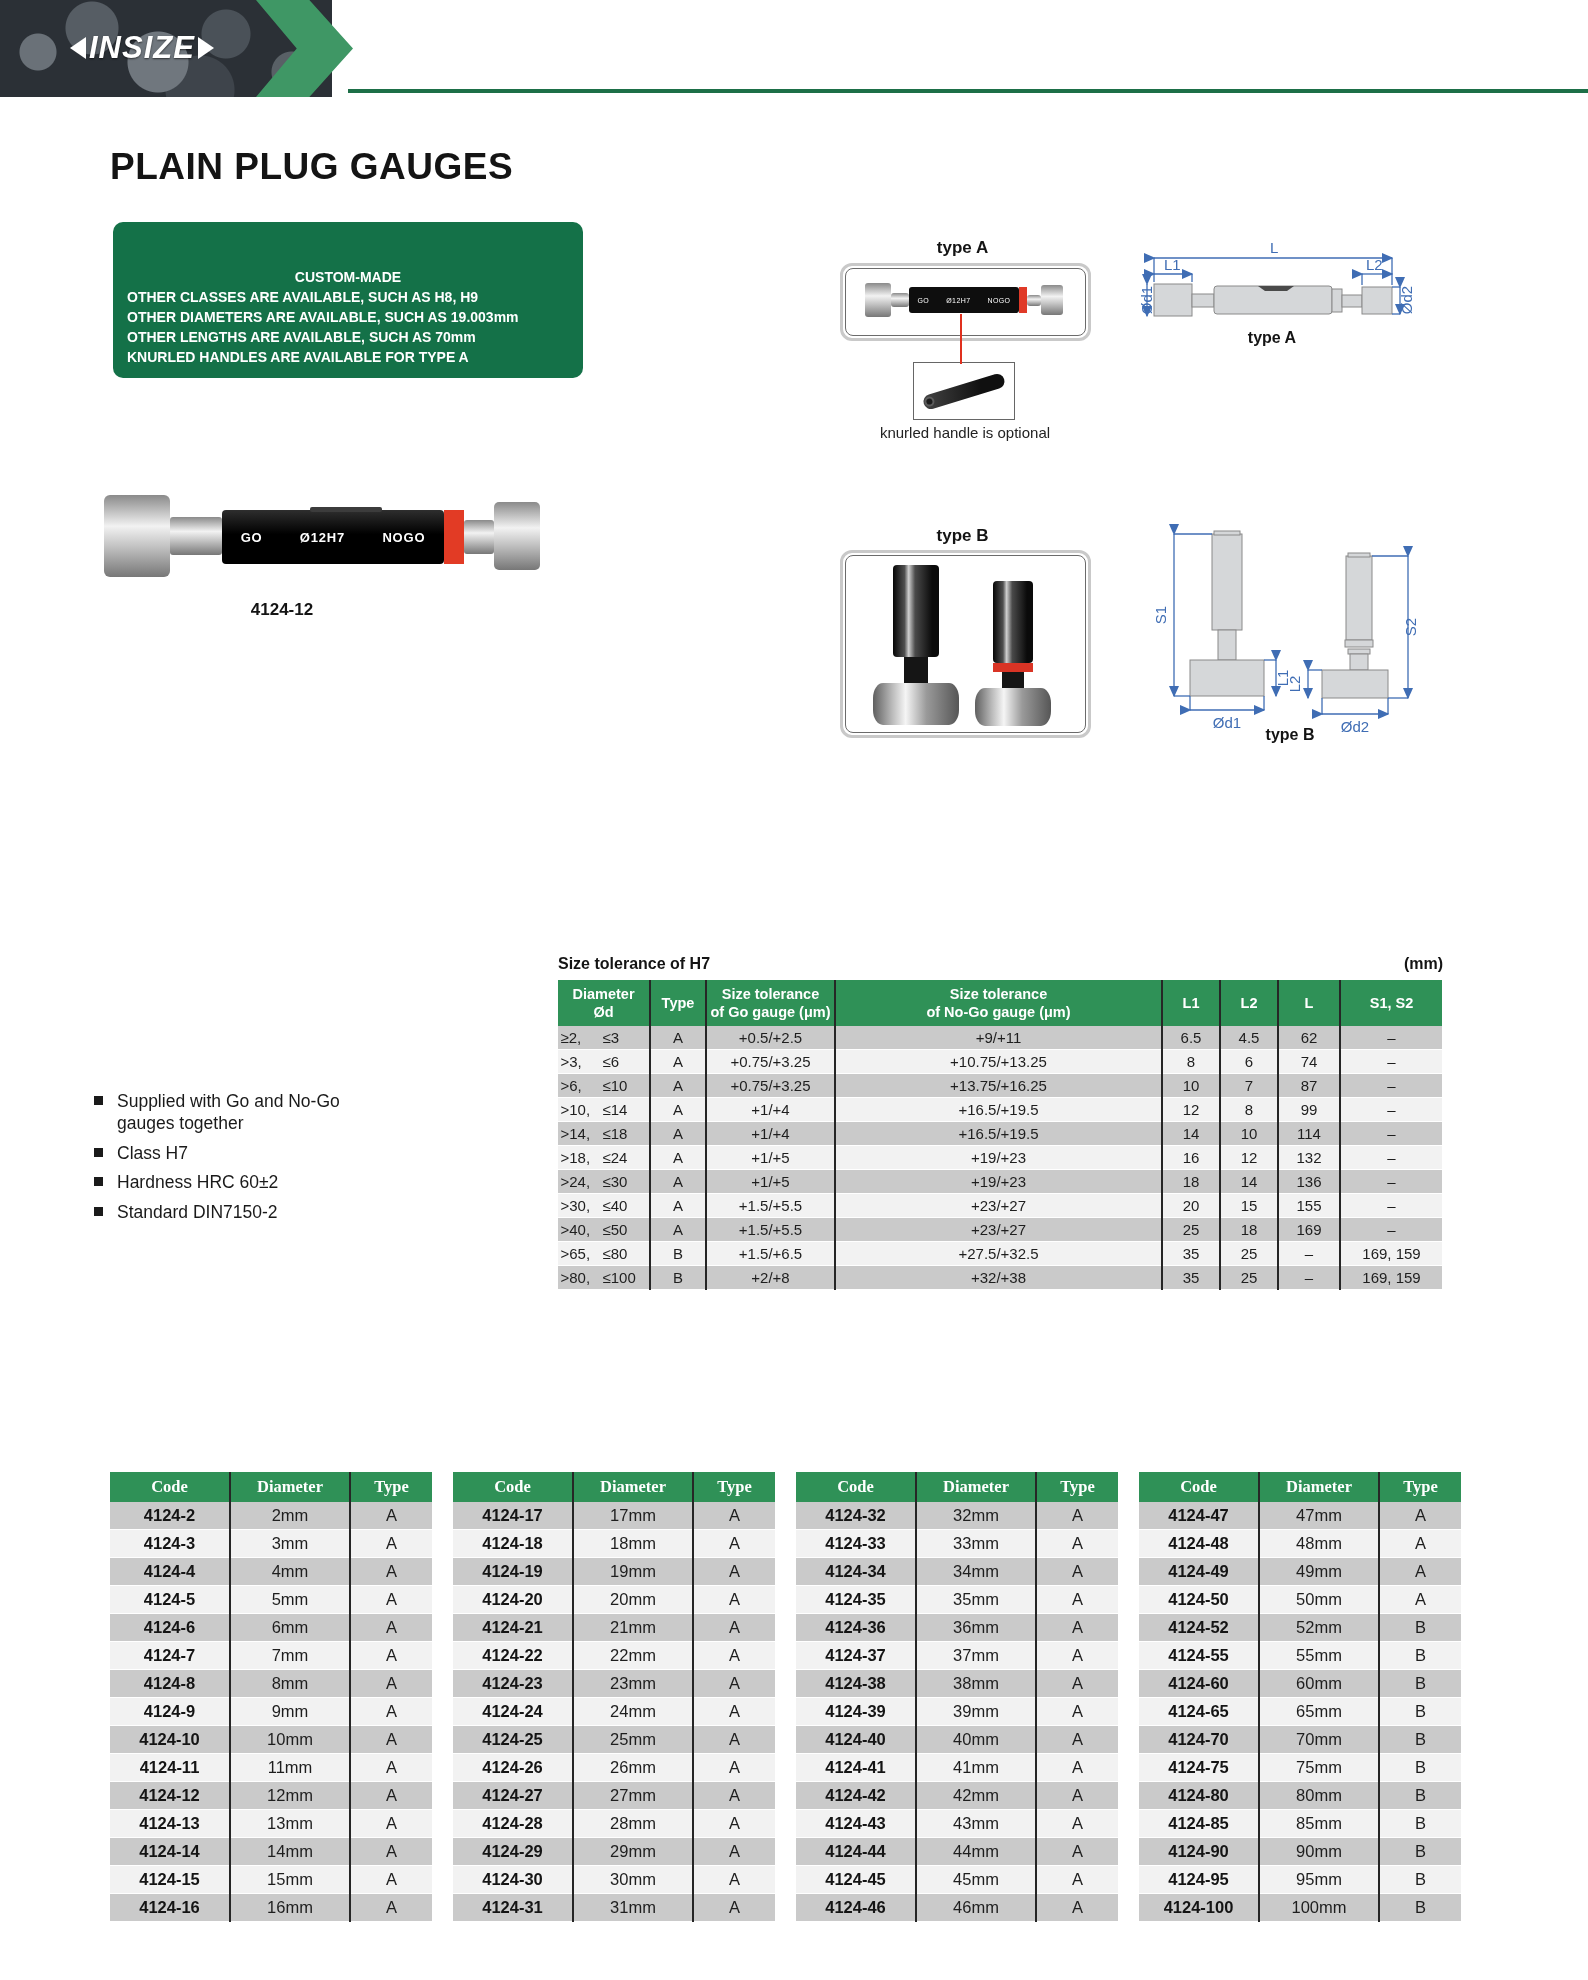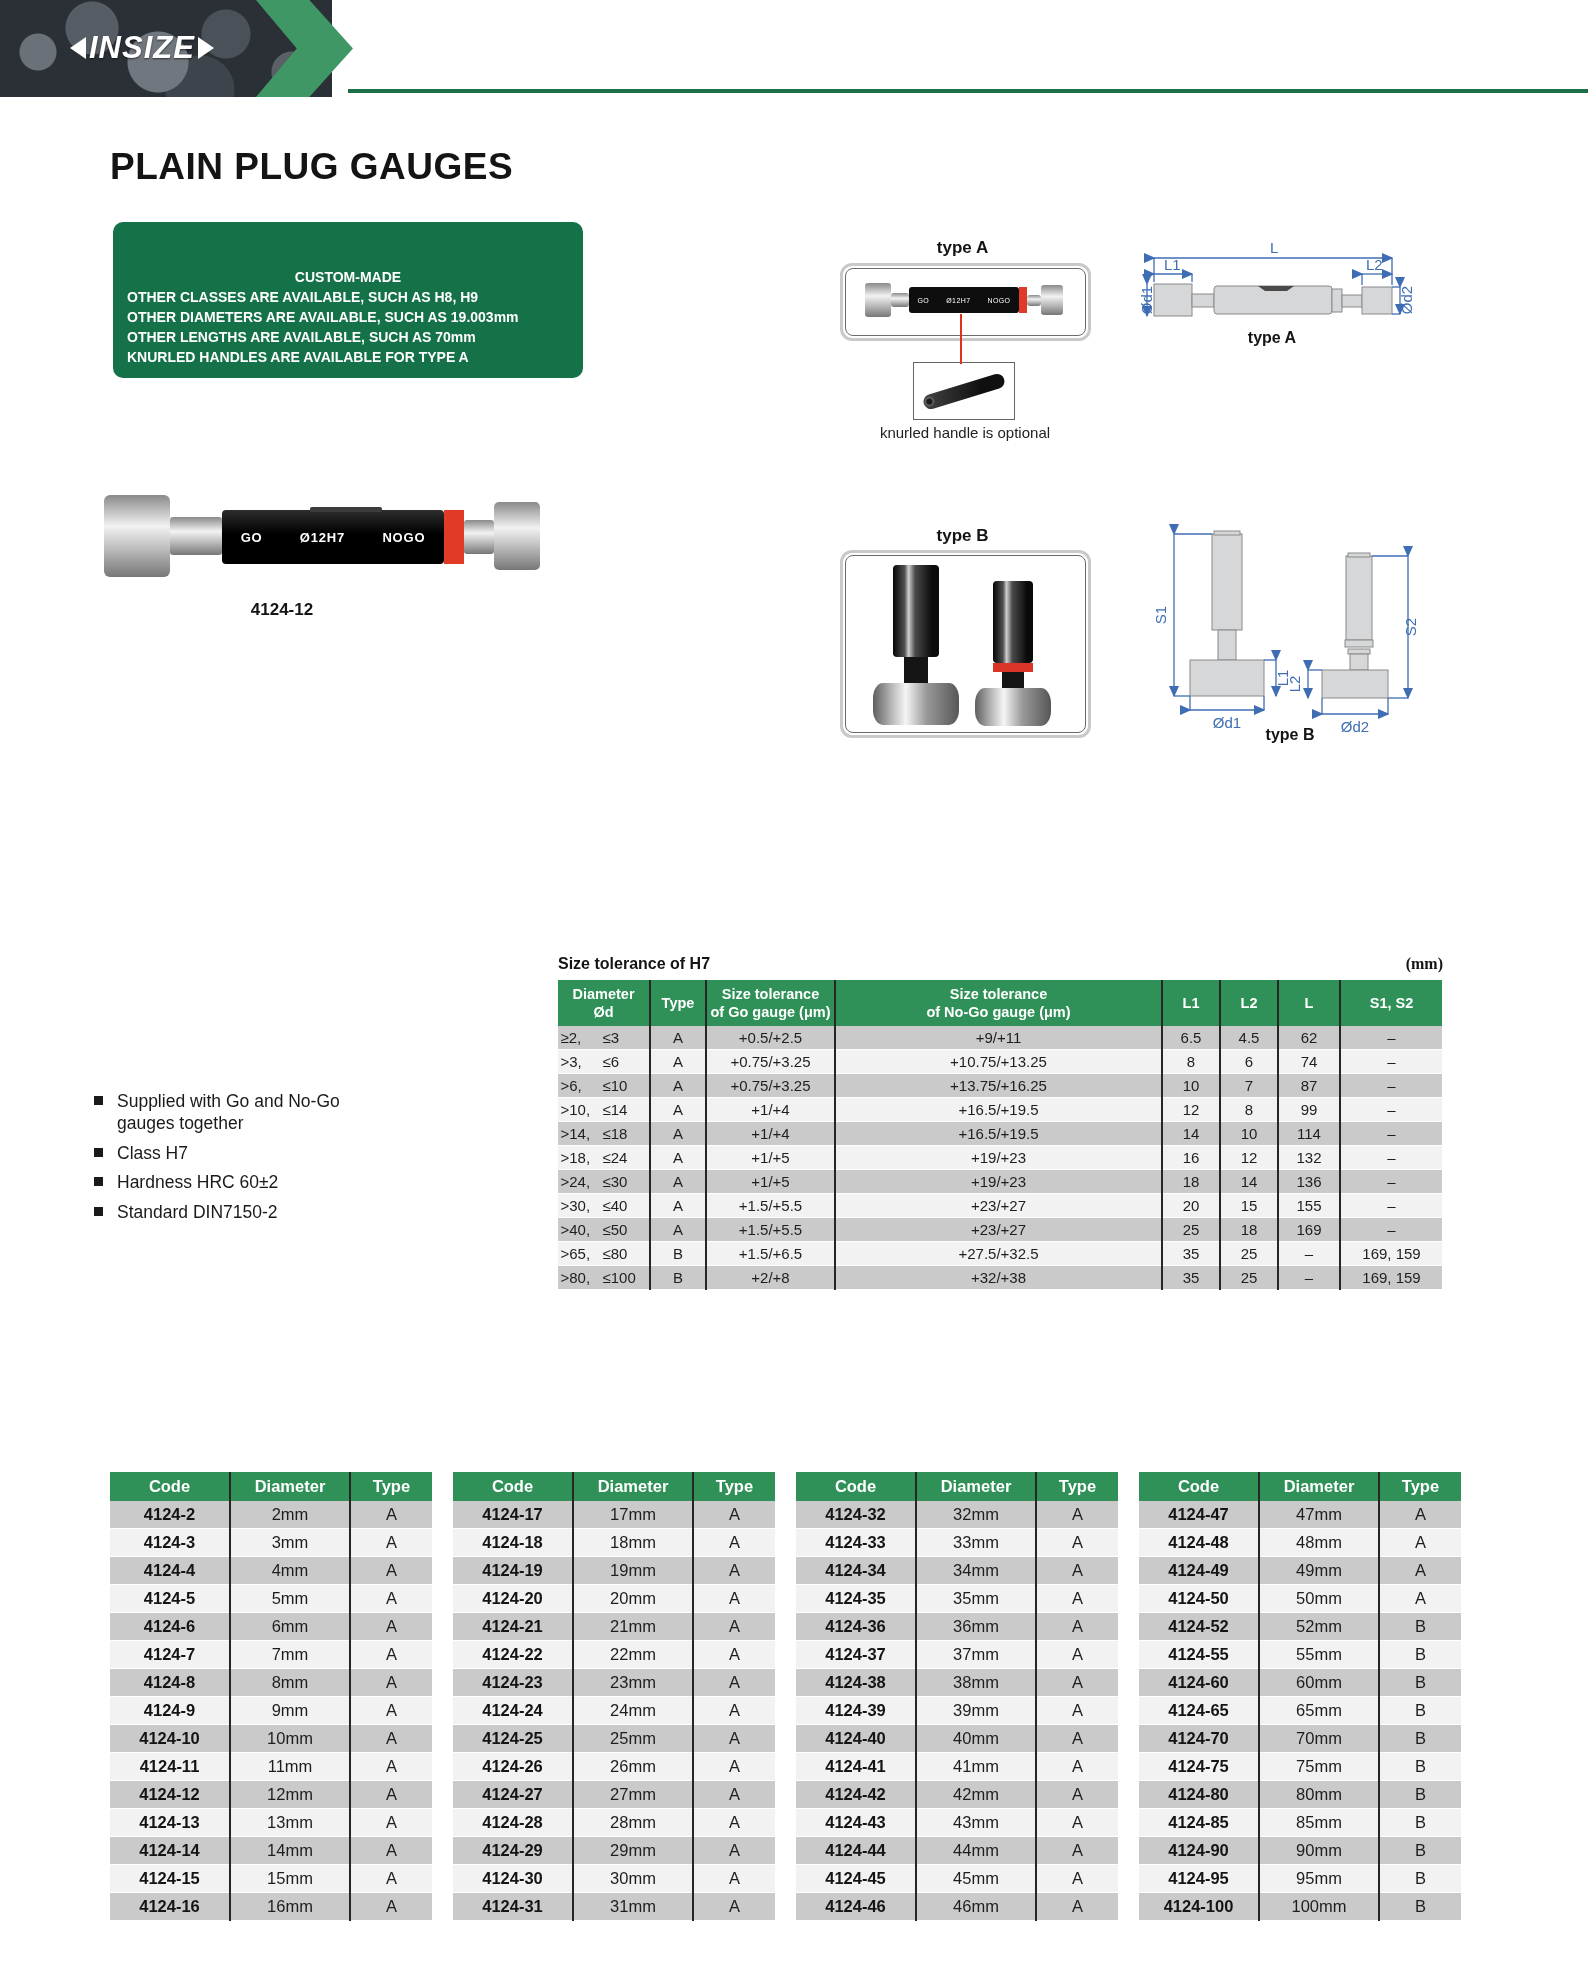--- a/index.html
+++ b/index.html
@@ -101,38 +101,38 @@
   
   .features{position:absolute;left:92px;top:1090px;list-style:none;margin:0;padding:0;
     font-size:17.5px;color:#1a1a1a;}
   .features li{position:relative;padding-left:25px;margin-bottom:7px;line-height:1.28;width:232px;}
   .features li::before{content:'';position:absolute;left:2px;top:6px;width:9px;height:9px;
     background:#1a1a1a;}
 
   
   .tol-title{position:absolute;left:558px;top:955px;font-size:16px;font-weight:bold;color:#141414;}
   .tol-unit{position:absolute;left:1357px;top:955px;width:86px;text-align:right;font-size:16px;
-    font-weight:bold;color:#141414;font-family:Liberation Serif, serif;}
+    font-weight:bold;color:#141414;}
   .tol-table{position:absolute;left:558px;top:980px;width:884px;border-collapse:collapse;
     table-layout:fixed;}
   .tol-table th{background:#2f9157;color:#fff;font-size:14.5px;font-weight:bold;
     white-space:pre-line;padding:5px 2px;line-height:1.25;}
   .tol-table td{text-align:center;font-size:15px;padding:3px 2px;border-bottom:1.5px solid #fff;
     color:#1e1e1e;}
   .tol-table td+td,.tol-table th+th{border-left:2px solid #262626;}
   .tol-table tbody tr:nth-child(odd){background:#cacaca;}
   .tol-table tbody tr:nth-child(even){background:#f2f2f2;}
   .tol-table td.dia{text-align:center;}
   .tol-table td.dia span{display:inline-block;width:42px;text-align:left;}
   .tol-table td.dia span:last-child{width:44px;}
 
   
   .codes{position:absolute;left:110px;top:1472px;width:1360px;display:flex;gap:21px;}
   .code-table{border-collapse:collapse;table-layout:fixed;width:322px;}
-  .code-table th{background:#2f9157;color:#fff;font-size:16.5px;font-weight:bold;padding:5px 10px;}
+  .code-table th{background:#2f9157;color:#fff;font-size:16.5px;font-weight:bold;padding:5px 10px;font-family:Liberation Serif, serif;}
   .code-table td{text-align:center;font-size:16.5px;padding:4px 2px;border-bottom:1.5px solid #fff;
     color:#1e1e1e;}
   .code-table td+td,.code-table th+th{border-left:2px solid #262626;}
   .code-table tbody tr:nth-child(odd){background:#cacaca;}
   .code-table tbody tr:nth-child(even){background:#f2f2f2;}
   .code-table td:first-child{font-weight:bold;color:#141414;}
 </style>
 </head>
 <body>
 

